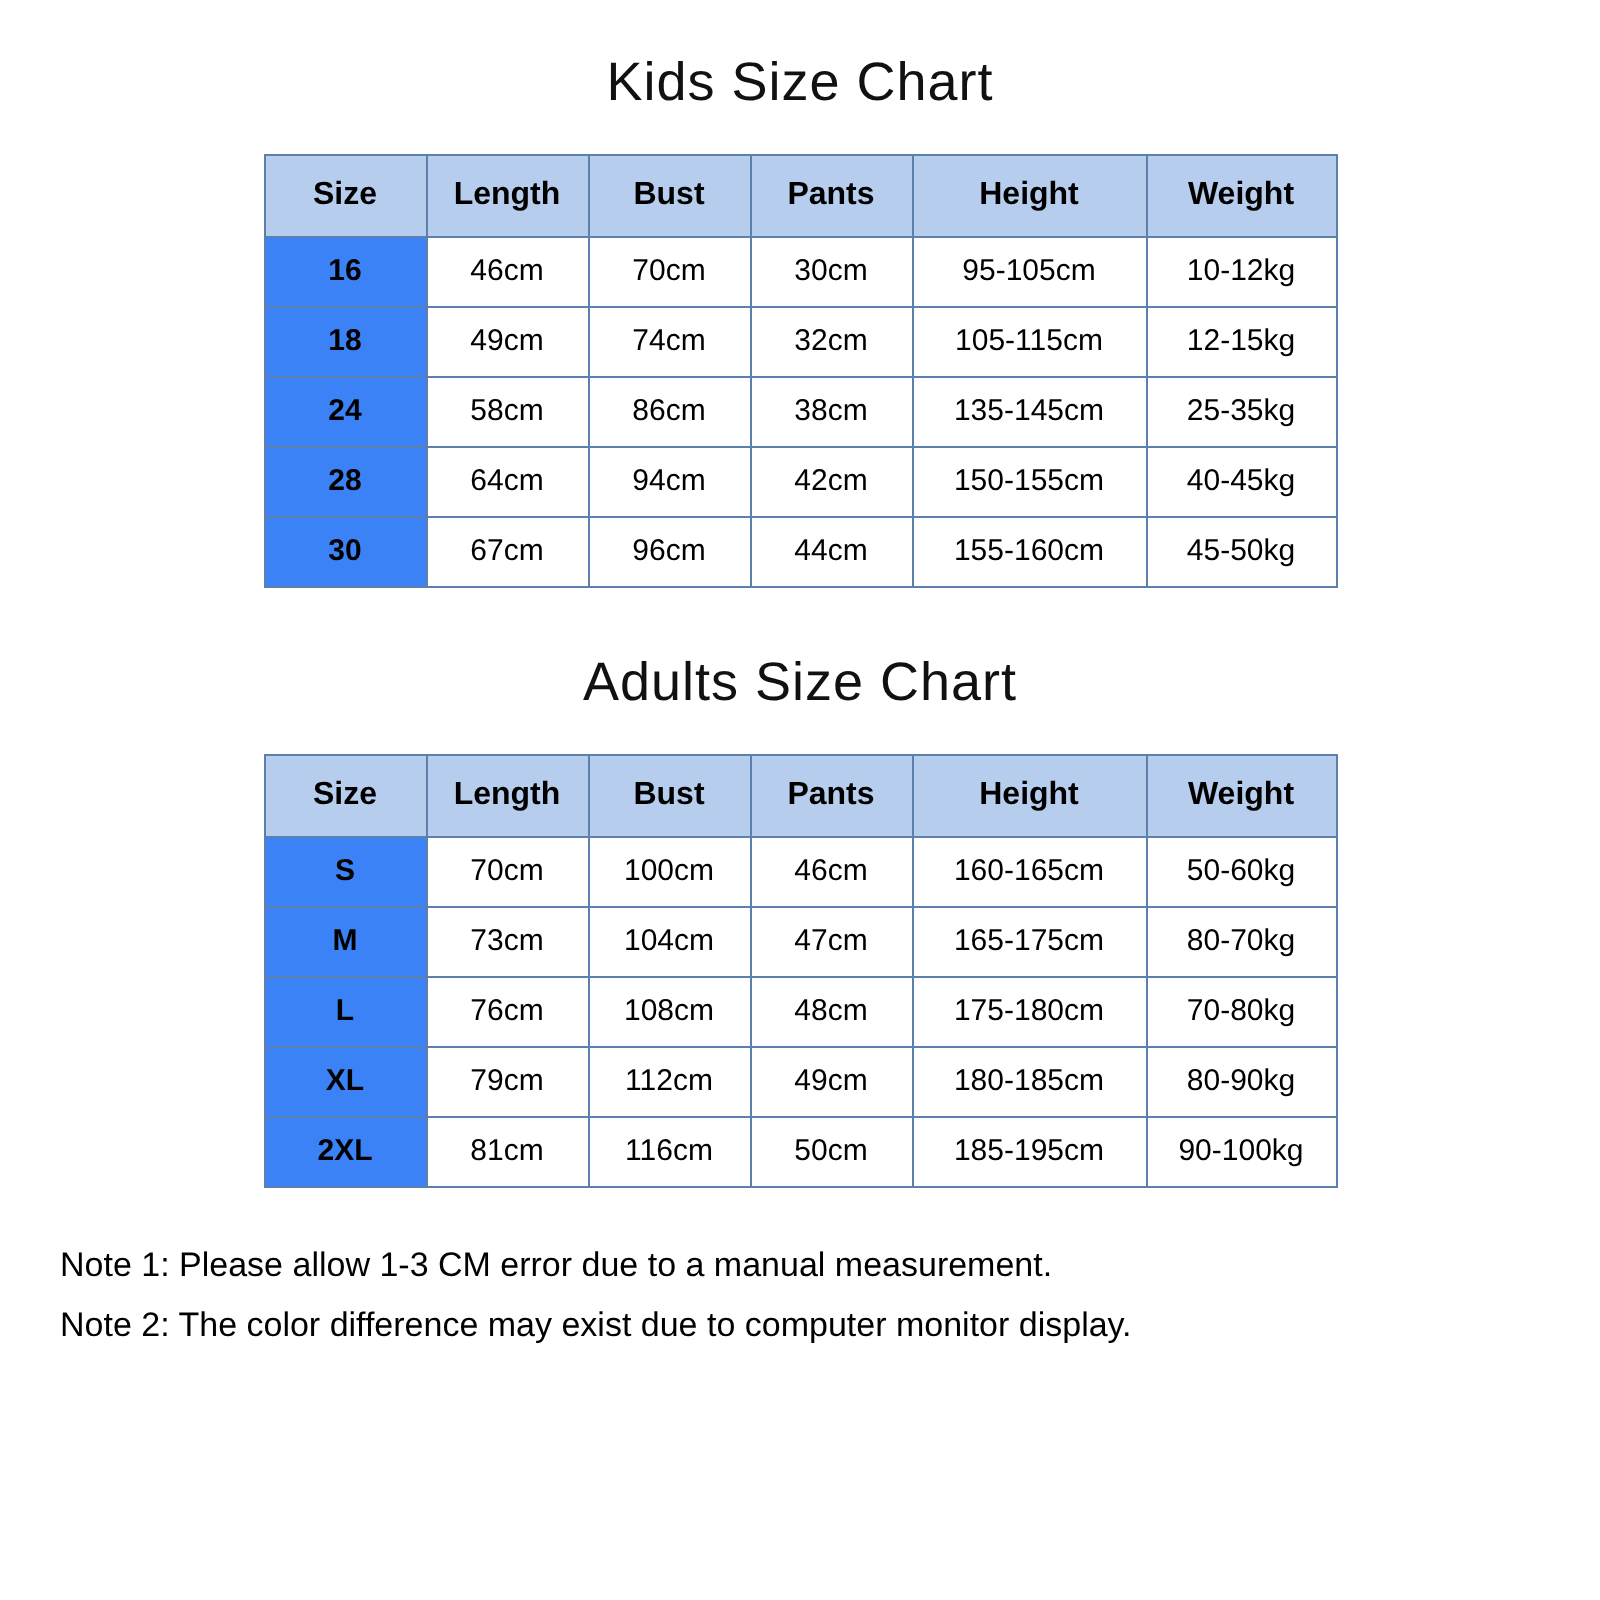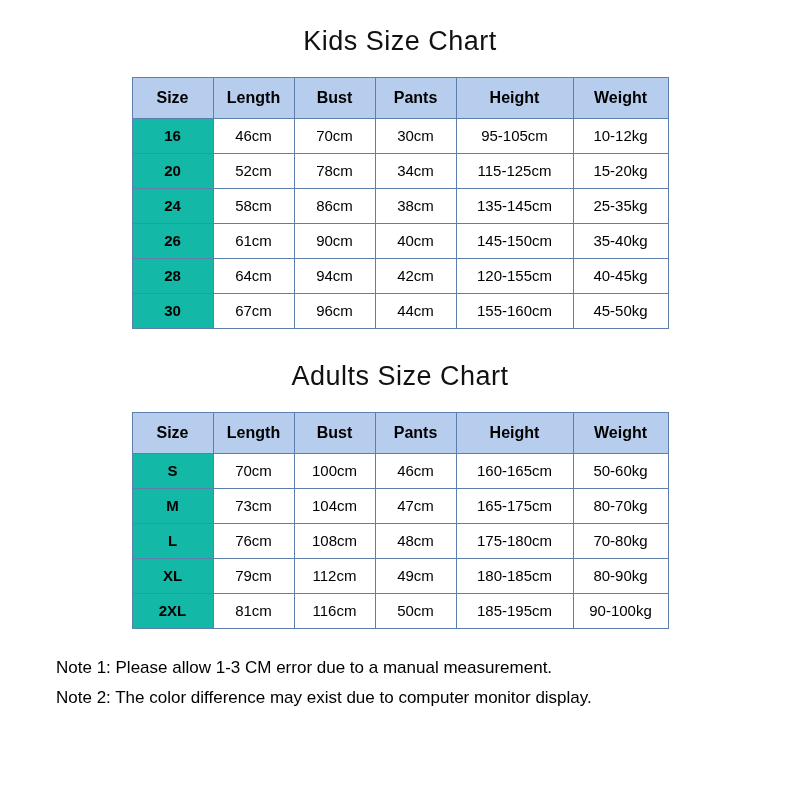--- a/index.html
+++ b/index.html
@@ -50,37 +50,37 @@
     line-height: 34px;
   }
   table.size-table thead th {
     background: #b6cded;
     font-weight: bold;
     font-size: 16px;
     height: 40px;
     line-height: 40px;
   }
   table.size-table tbody td.size-cell {
-    background: #14b8a6;
+    background: #3b82f6;
     font-weight: bold;
   }
   
   .col-size   { width: 80px; }
   .col-length { width: 80px; }
   .col-bust   { width: 80px; }
   .col-pants  { width: 80px; }
   .col-height { width: 116px; }
   .col-weight { width: 94px; }
 
   #kids-title { margin-top: 26px; margin-bottom: 8px; }
   #adults-title { margin-top: 32px; margin-bottom: 16px; }
 
   .notes {
     margin-top: 24px;
-    padding-left: 56px;
+    padding-left: 30px;
     font-size: 17px;
     line-height: 30px;
     color: #000;
   }
   .note-line { white-space: nowrap; }
 </style>
 </head>
 <body>
 
 <div class="page">
@@ -102,49 +102,41 @@
       <tbody>
           <tr>
             <td class="col-size size-cell">16</td>
             <td class="col-length">46cm</td>
             <td class="col-bust">70cm</td>
             <td class="col-pants">30cm</td>
             <td class="col-height">95-105cm</td>
             <td class="col-weight">10-12kg</td>
           </tr>
           <tr>
-            <td class="col-size size-cell">20</td>
-            <td class="col-length">52cm</td>
-            <td class="col-bust">78cm</td>
-            <td class="col-pants">34cm</td>
-            <td class="col-height">115-125cm</td>
-            <td class="col-weight">15-20kg</td>
+            <td class="col-size size-cell">18</td>
+            <td class="col-length">49cm</td>
+            <td class="col-bust">74cm</td>
+            <td class="col-pants">32cm</td>
+            <td class="col-height">105-115cm</td>
+            <td class="col-weight">12-15kg</td>
           </tr>
           <tr>
             <td class="col-size size-cell">24</td>
             <td class="col-length">58cm</td>
             <td class="col-bust">86cm</td>
             <td class="col-pants">38cm</td>
             <td class="col-height">135-145cm</td>
             <td class="col-weight">25-35kg</td>
           </tr>
           <tr>
-            <td class="col-size size-cell">26</td>
-            <td class="col-length">61cm</td>
-            <td class="col-bust">90cm</td>
-            <td class="col-pants">40cm</td>
-            <td class="col-height">145-150cm</td>
-            <td class="col-weight">35-40kg</td>
-          </tr>
-          <tr>
             <td class="col-size size-cell">28</td>
             <td class="col-length">64cm</td>
             <td class="col-bust">94cm</td>
             <td class="col-pants">42cm</td>
-            <td class="col-height">120-155cm</td>
+            <td class="col-height">150-155cm</td>
             <td class="col-weight">40-45kg</td>
           </tr>
           <tr>
             <td class="col-size size-cell">30</td>
             <td class="col-length">67cm</td>
             <td class="col-bust">96cm</td>
             <td class="col-pants">44cm</td>
             <td class="col-height">155-160cm</td>
             <td class="col-weight">45-50kg</td>
           </tr>

